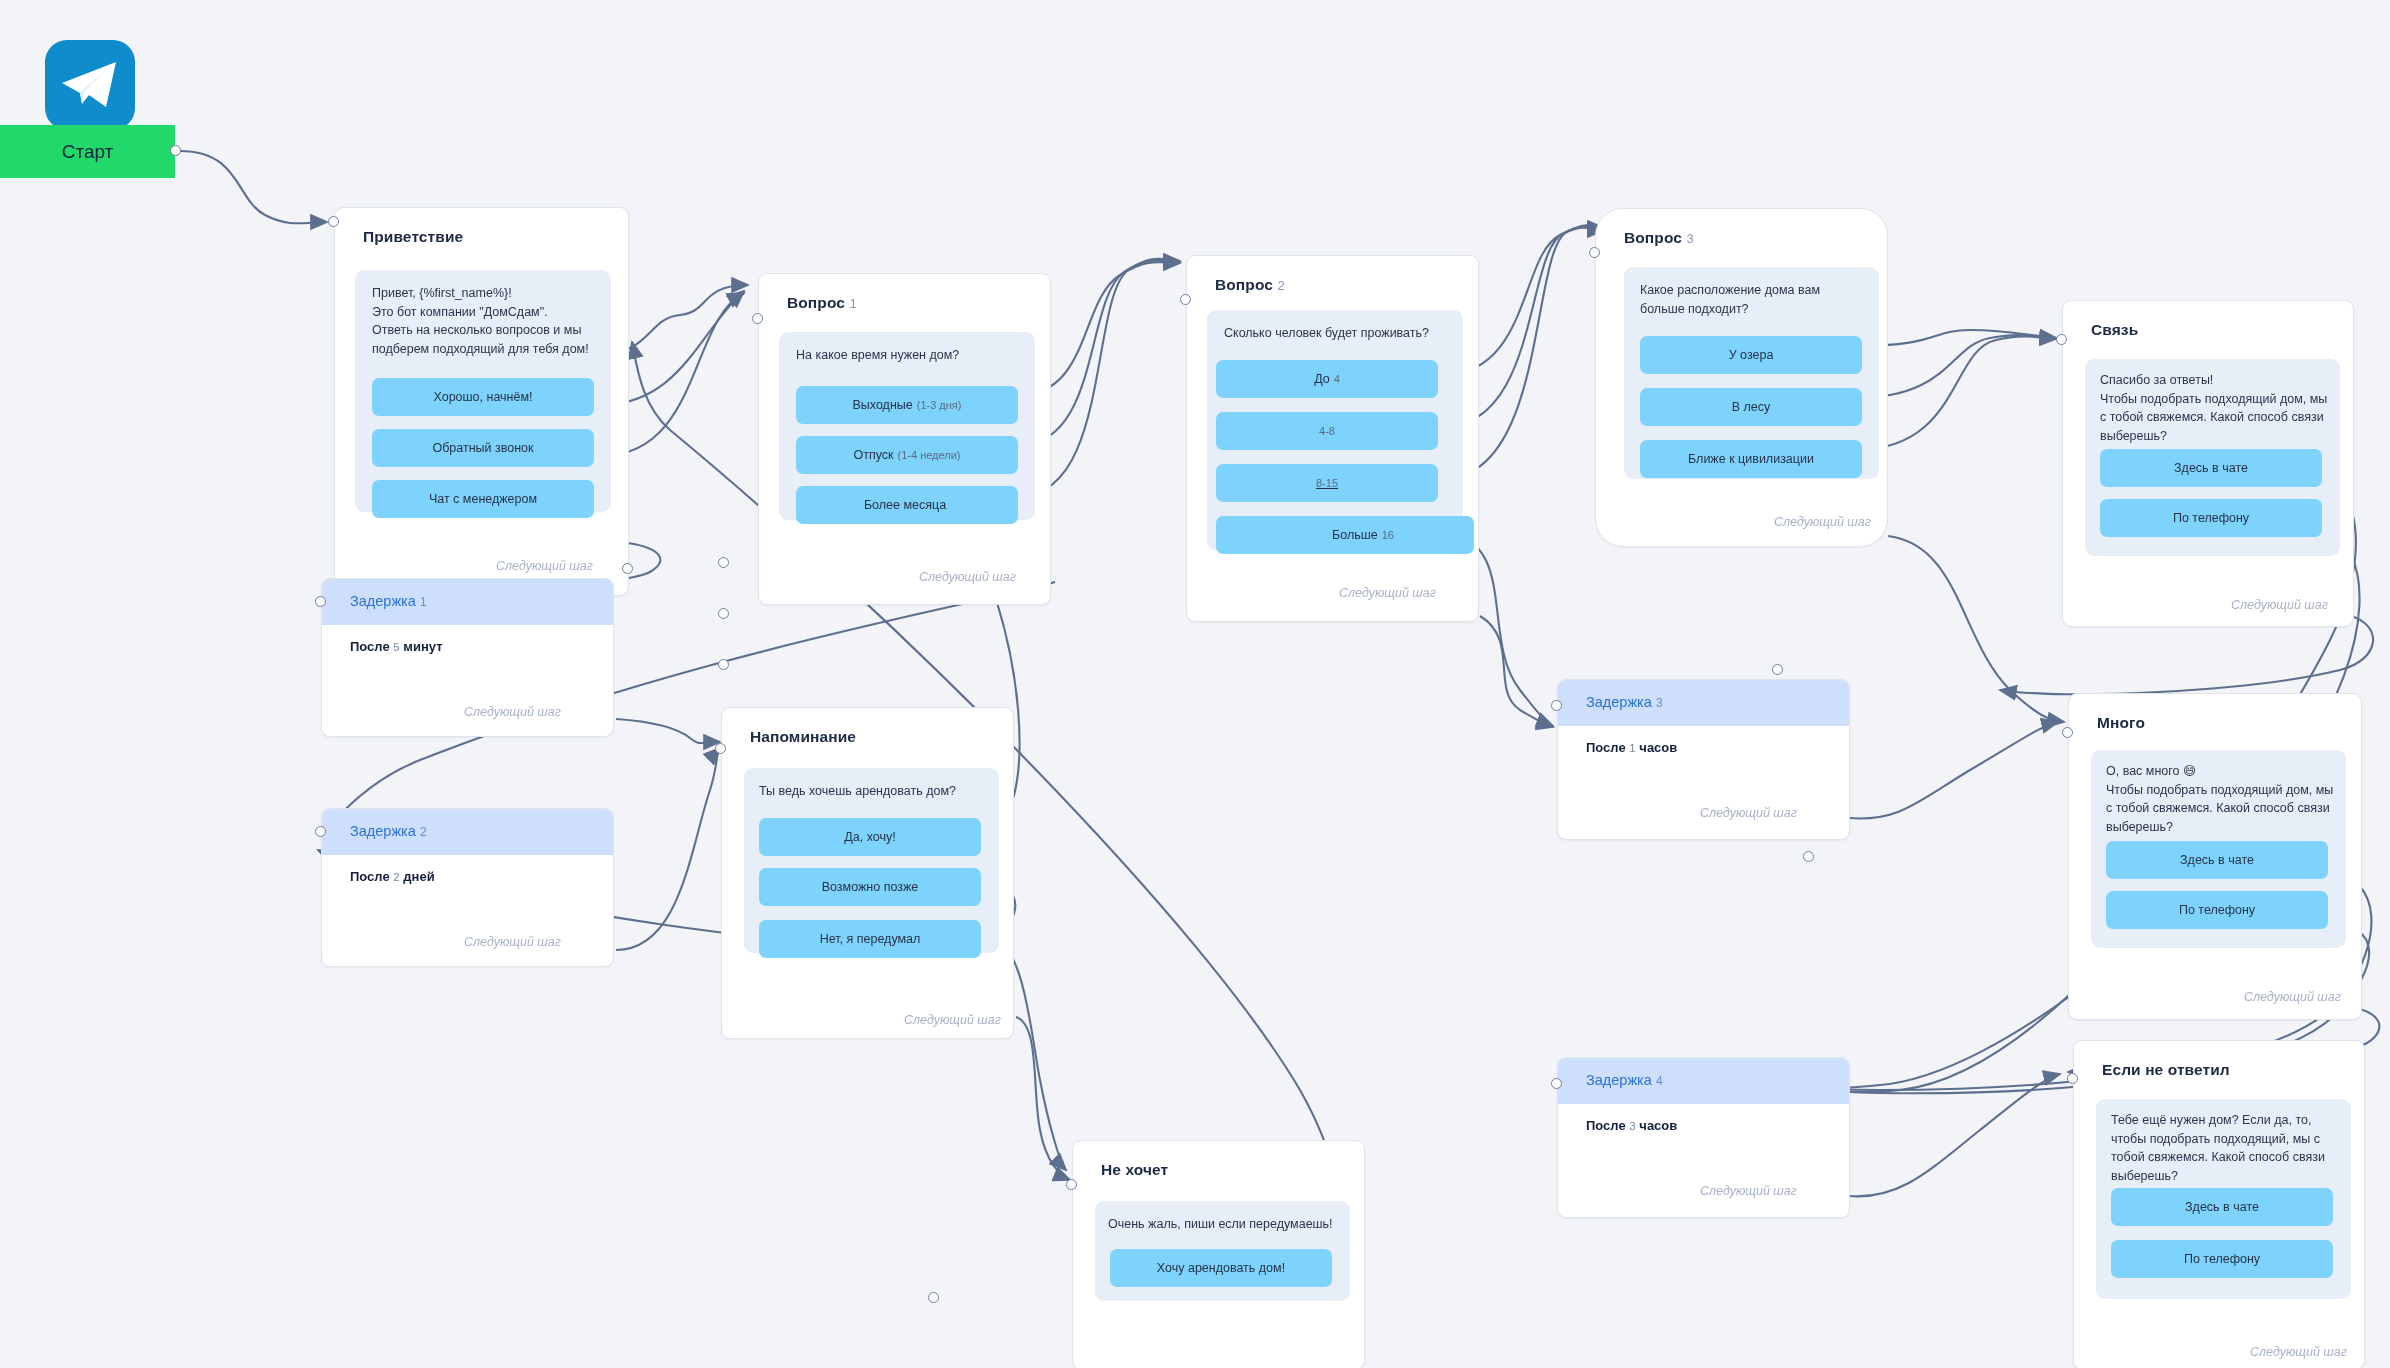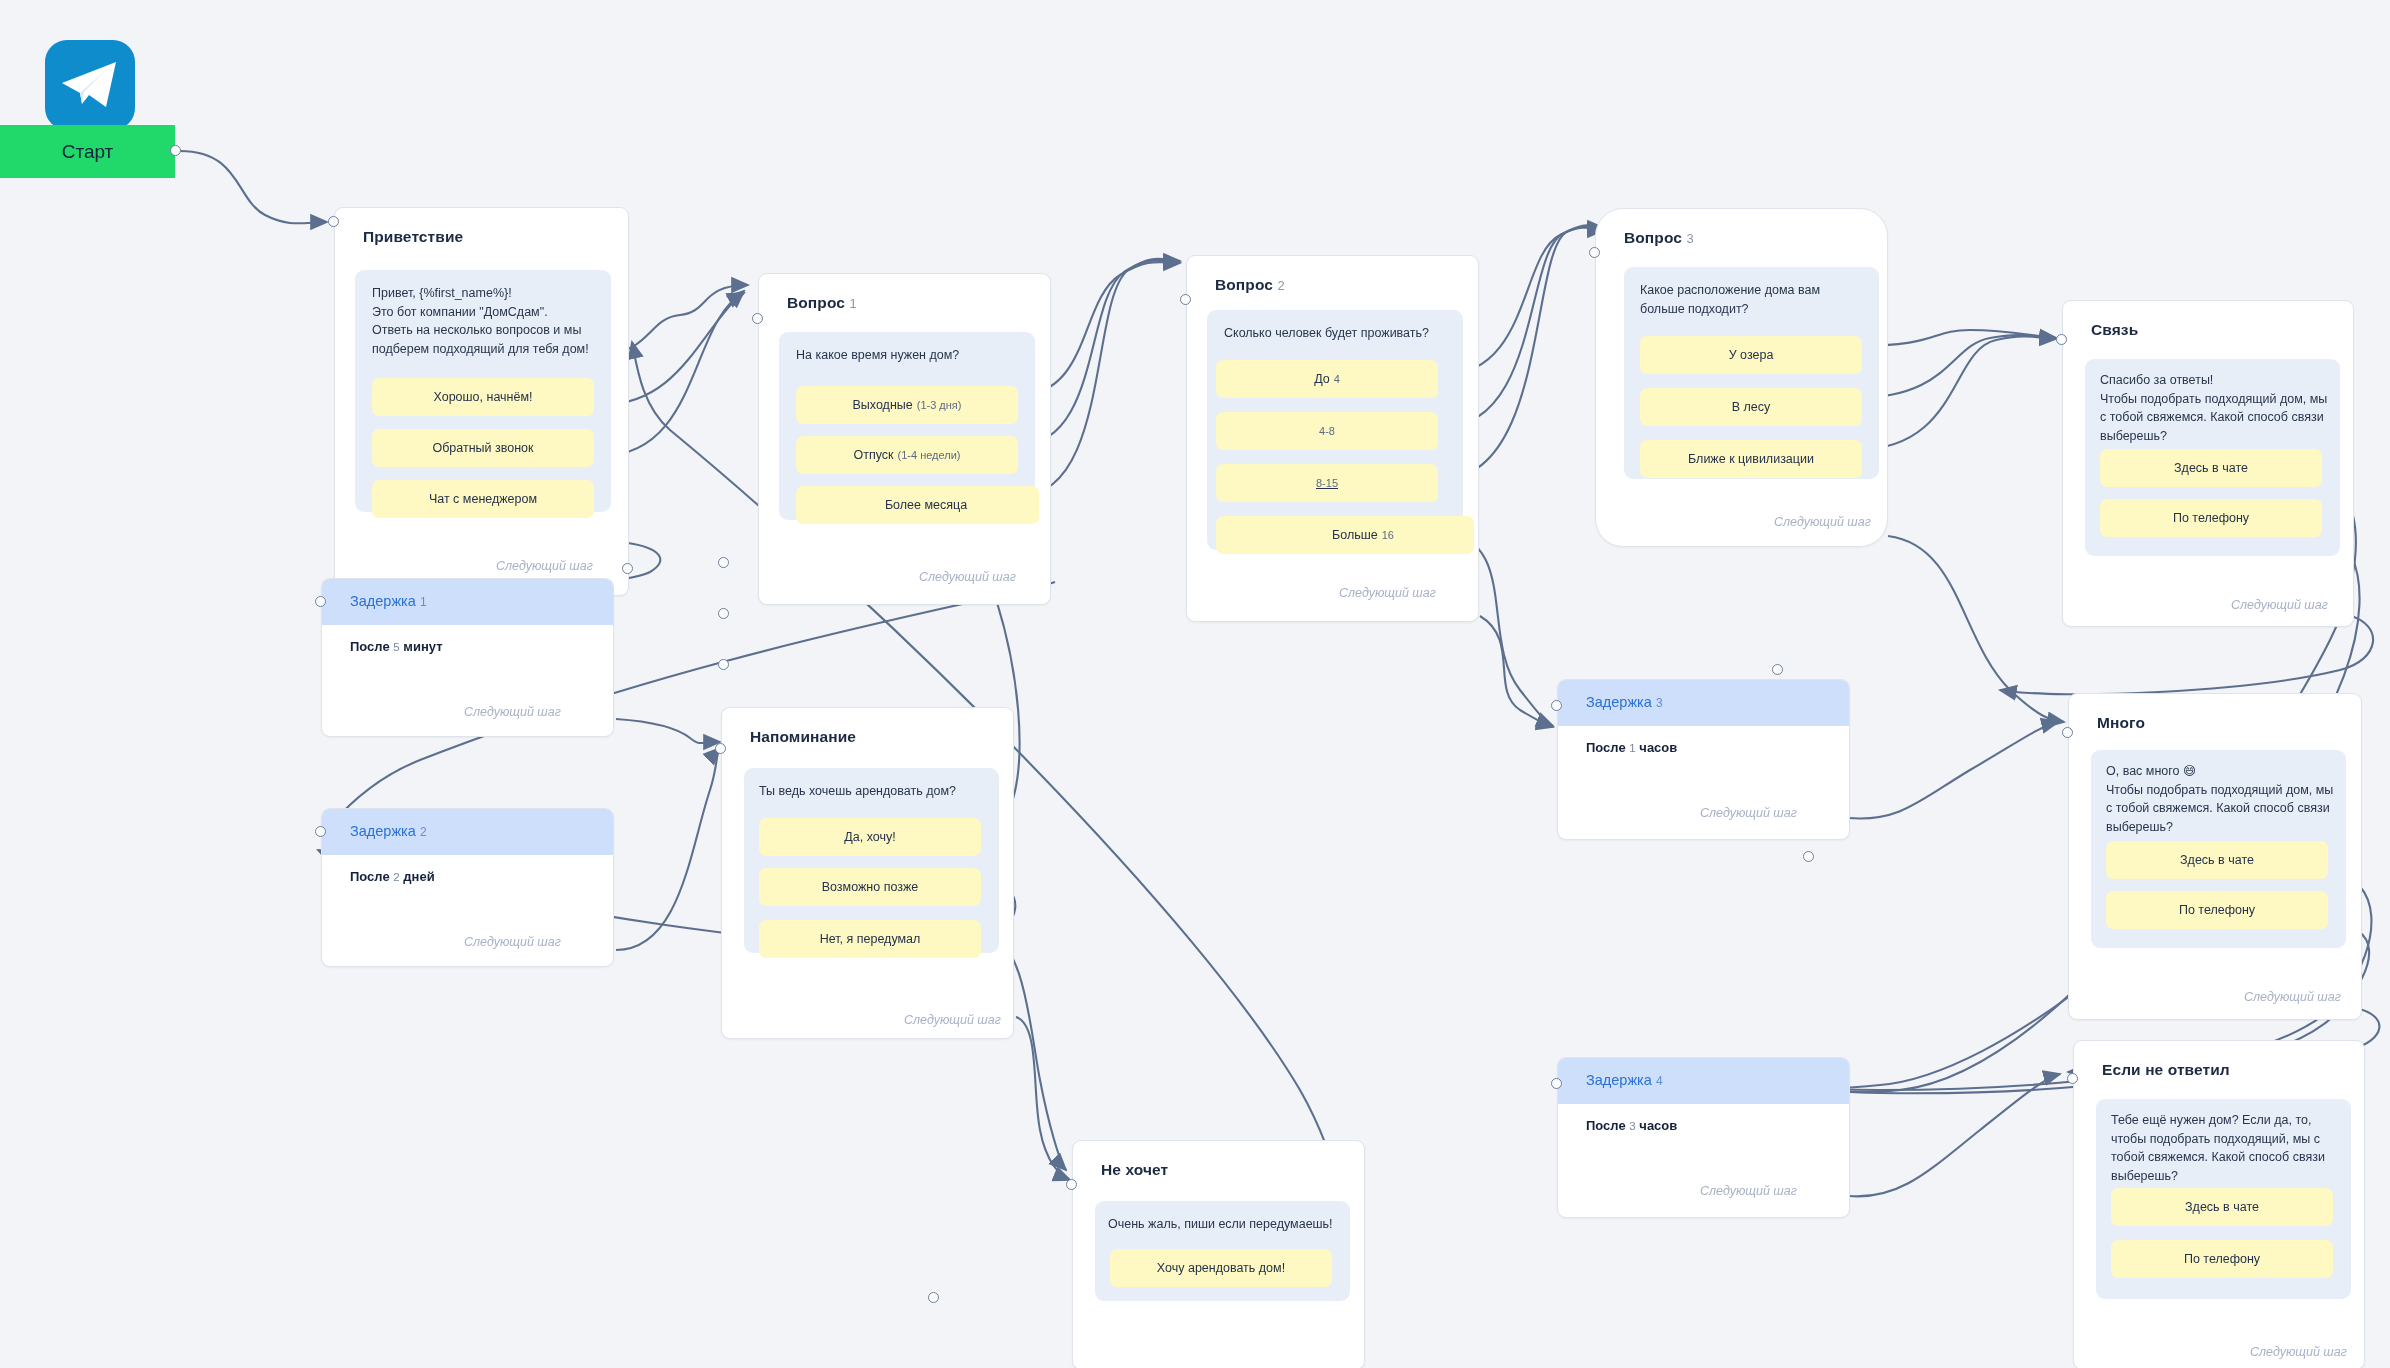--- a/index.html
+++ b/index.html
@@ -21,21 +21,21 @@
   .start-port{position:absolute;left:170px;top:145px;}
 
   
   .card{position:absolute;background:#ffffff;border:1px solid #dfe3ea;border-radius:9px;
         box-shadow:0 1px 2px rgba(25,40,70,.05);}
   .card-title{position:absolute;left:28px;top:20px;font-size:15.5px;font-weight:bold;color:#1d2a44;
               letter-spacing:.1px;}
   .card-title .num{font-weight:normal;color:#8e98ad;font-size:13px;}
   .bubble{position:absolute;background:#e8eef8;border-radius:9px;}
   .bubble-text{position:absolute;color:#28354c;font-size:12.5px;line-height:18.5px;white-space:pre-line;}
-  .btn{position:absolute;background:#fef9c3;border-radius:7px;display:flex;align-items:center;
+  .btn{position:absolute;background:#7dd3fc;border-radius:7px;display:flex;align-items:center;
        justify-content:center;color:#25324a;font-size:12.5px;}
   .btn .sub{color:#5d6a82;font-size:11px;margin-left:4px;}
   .next{position:absolute;color:#a7b1c6;font-size:12.5px;font-style:italic;}
 
   
   .delay-head{position:absolute;left:0;top:0;right:0;height:46px;background:#cddffa;
               border-radius:8px 8px 0 0;}
   .delay-title{position:absolute;left:28px;top:14px;font-size:14.5px;color:#2b72d6;}
   .delay-title .num{color:#5f8fd8;font-size:12px;}
   .delay-body{position:absolute;left:28px;top:60px;font-size:13px;font-weight:bold;color:#15223c;}
@@ -172,21 +172,21 @@
     <div class="btn" style="left:37px;top:112px;width:222px;height:38px;">
       <span>Выходные</span>
         <span class="sub">(1-3 дня)</span>
       </div>
     <div class="port" style="left:1013px;top:390px;"></div>
     <div class="btn" style="left:37px;top:162px;width:222px;height:38px;">
       <span>Отпуск</span>
         <span class="sub">(1-4 недели)</span>
       </div>
     <div class="port" style="left:1013px;top:440px;"></div>
-    <div class="btn" style="left:37px;top:212px;width:222px;height:38px;padding-left:21px;">
+    <div class="btn" style="left:37px;top:212px;width:222px;height:38px;">
       <span>Более месяца</span>
         <span class="sub"></span>
       </div>
     <div class="port" style="left:1013px;top:490px;"></div>
     <div class="next" style="left:160px;top:296px;">Следующий шаг</div>
     <div class="port" style="left:1044px;top:577px;"></div>
   </div>
   <div class="port" style="left:752px;top:313px;"></div>
 
   <div class="card" style="left:1186px;top:255px;width:291px;height:365px;">

